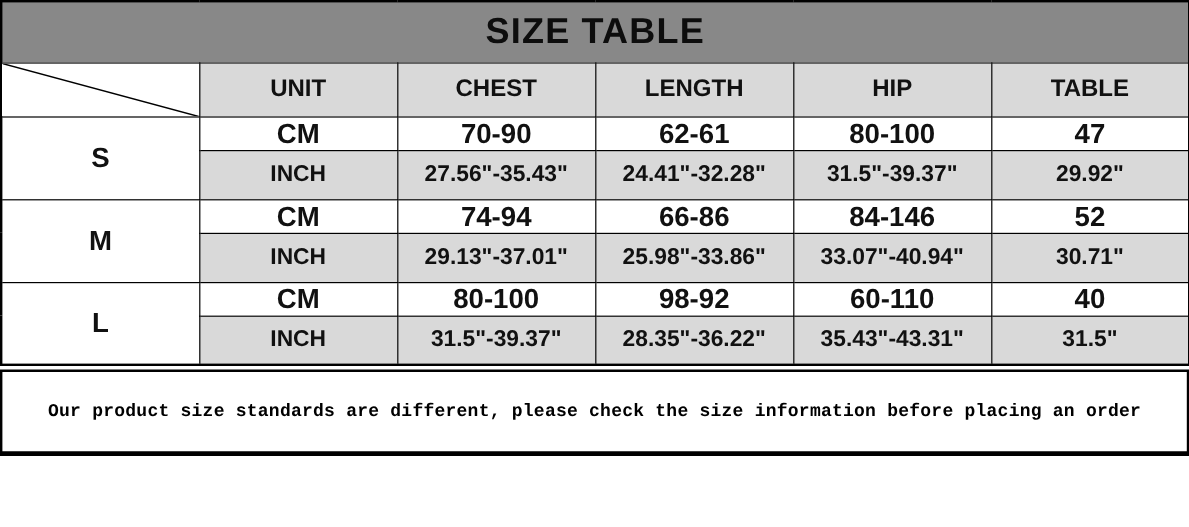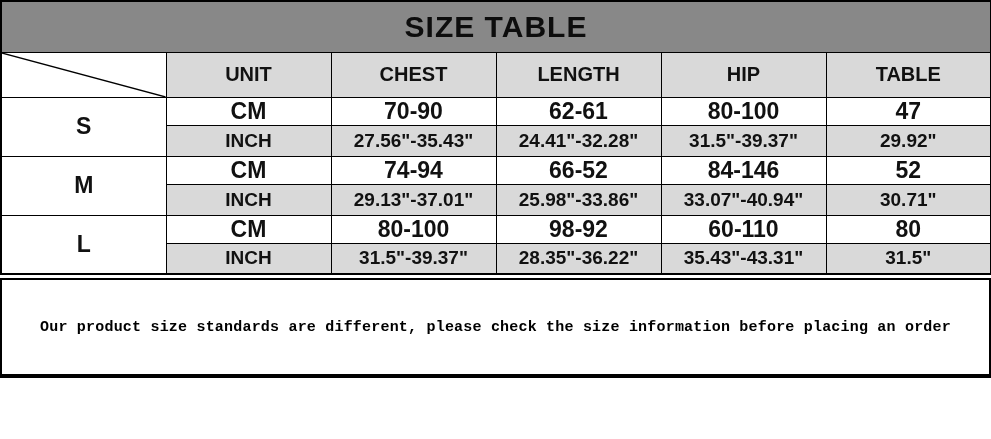--- a/index.html
+++ b/index.html
@@ -53,26 +53,26 @@
     background:var(--background);
     position:relative;
     padding:0;
   }
   td.corner svg{display:block;width:100%;height:44px;}
   td.size-cell{
     background:var(--cell-gray);
     font-size:23px;
   }
   tr.cm-row td{height:23px;background:var(--background);font-size:23px;}
-  tr.inch-row td{height:31px;background:var(--cell-gray);font-size:19px;}
+  tr.inch-row td{height:41px;background:var(--cell-gray);font-size:19px;}
   td.unit-cell{font-size:20px;}
   .note-box{
     margin-top:3px;
     width:991px;
-    height:100px;
+    height:72px;
     border:2px solid var(--border);
     border-bottom-width:4px;
     background:var(--background);
     display:flex;
     align-items:center;
     justify-content:center;
   }
   .note-box span{
     font-family:"Liberation Mono","DejaVu Sans Mono",monospace;
     font-weight:bold;
@@ -127,39 +127,39 @@
         <td>27.56"-35.43"</td>
         <td>24.41"-32.28"</td>
         <td>31.5"-39.37"</td>
         <td>29.92"</td>
       </tr>
 
       <tr class="cm-row">
         <td class="size-cell" rowspan="2">M</td>
         <td class="unit-cell">CM</td>
         <td>74-94</td>
-        <td>66-52</td>
+        <td>66-86</td>
         <td>84-146</td>
         <td>52</td>
       </tr>
       <tr class="inch-row">
         <td class="unit-cell">INCH</td>
         <td>29.13"-37.01"</td>
         <td>25.98"-33.86"</td>
         <td>33.07"-40.94"</td>
         <td>30.71"</td>
       </tr>
 
       <tr class="cm-row">
         <td class="size-cell" rowspan="2">L</td>
         <td class="unit-cell">CM</td>
         <td>80-100</td>
         <td>98-92</td>
         <td>60-110</td>
-        <td>80</td>
+        <td>40</td>
       </tr>
       <tr class="inch-row">
         <td class="unit-cell">INCH</td>
         <td>31.5"-39.37"</td>
         <td>28.35"-36.22"</td>
         <td>35.43"-43.31"</td>
         <td>31.5"</td>
       </tr>
     </tbody>
   </table>

